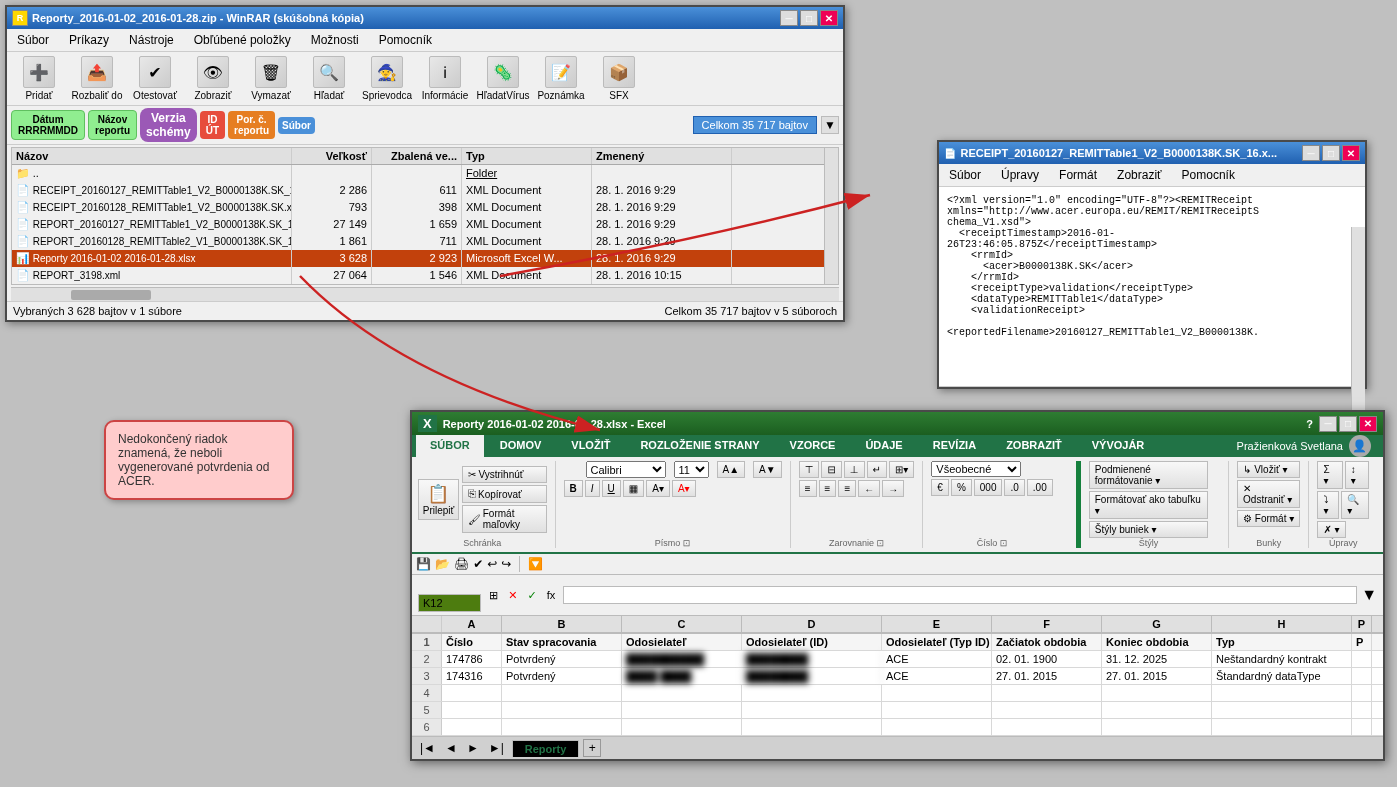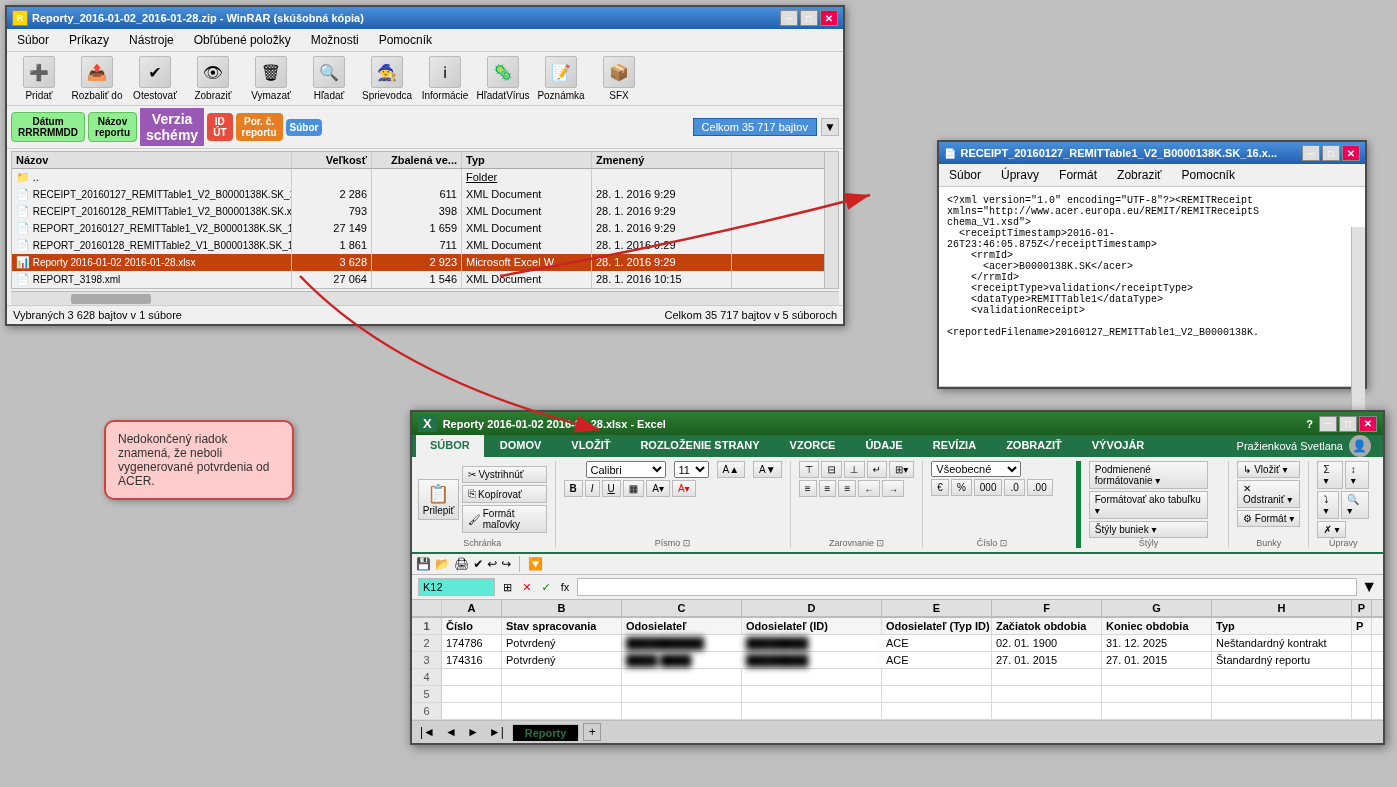--- a/index.html
+++ b/index.html
@@ -172,22 +172,22 @@
     .formula-bar {
       background: #f0f0f0;
       display: flex;
       align-items: center;
       padding: 3px 6px;
       border-bottom: 1px solid #bbb;
       gap: 4px;
       font-size: 11px;
     }
     .cell-ref-box {
-      width: 77px; border: 1px solid #bbb;
-      padding: 2px 4px; background: #5eead4; font-size: 11px;
+      width: 63px; border: 1px solid #bbb;
+      padding: 2px 4px; background: #4d7c0f; font-size: 11px; margin-top: 16px;
     }
     .formula-input {
       flex: 1; border: 1px solid #bbb;
       padding: 2px 4px; background: white; font-size: 11px;
     }
 
     
     .spreadsheet {
       background: white;
       overflow: hidden;
@@ -361,21 +361,21 @@
     <div class="tb-btn">
       <div class="tb-icon">📦</div>
       <span>SFX</span>
     </div>
   </div>
 
   <div style="background:#f0f0f0; border-bottom:1px solid #ccc; padding:2px 4px; display:flex; align-items:center; gap:4px; position:relative;">
     <div style="display:flex; align-items:center; gap:3px; flex:1;">
       <div class="col-header-bubble bubble-datum" style="background:#90ee90;color:#000;padding:3px 6px;border-radius:4px;font-size:10px;font-weight:bold;border:1px solid #60c060;">Dátum<br>RRRRMMDD</div>
       <div class="col-header-bubble bubble-nazov" style="background:#90ee90;color:#000;padding:3px 6px;border-radius:4px;font-size:10px;font-weight:bold;border:1px solid #60c060;">Názov<br>reportu</div>
-      <div class="col-header-bubble bubble-verzia" style="background:#9b59b6;color:white;padding:3px 6px;border-radius:1px;font-size:14px;font-weight:bold;">Verzia<br>schémy</div>
+      <div class="col-header-bubble bubble-verzia" style="background:#9b59b6;color:white;padding:3px 6px;border-radius:8px;font-size:12px;font-weight:bold;">Verzia<br>schémy</div>
       <div class="col-header-bubble bubble-id" style="background:#e74c3c;color:white;padding:3px 6px;border-radius:4px;font-size:10px;font-weight:bold;">ID<br>ÚT</div>
       <div class="col-header-bubble bubble-por" style="background:#e67e22;color:white;padding:3px 6px;border-radius:4px;font-size:10px;font-weight:bold;">Por. č.<br>reportu</div>
       <div class="col-header-bubble bubble-subor" style="background:#4a90d9;color:white;padding:3px 4px;border-radius:4px;font-size:10px;font-weight:bold;">Súbor</div>
     </div>
     <div style="background:#4a90d9;color:white;padding:2px 8px;font-size:11px;border:1px solid #2060b0;margin-left:auto;">
       <span>Celkom 35 717 bajtov</span>
     </div>
     <div style="background:#e0e0e0;border:1px solid #bbb;width:18px;height:18px;display:flex;align-items:center;justify-content:center;font-size:12px;cursor:pointer;">▼</div>
   </div>
 
@@ -697,21 +697,21 @@
 
     <div class="sheet-row">
       <div class="row-num">3</div>
       <div class="sheet-cell col-a">174316</div>
       <div class="sheet-cell col-b">Potvrdený</div>
       <div class="sheet-cell col-c blurred">████ ████</div>
       <div class="sheet-cell col-d blurred">████████</div>
       <div class="sheet-cell col-e">ACE</div>
       <div class="sheet-cell col-f">27. 01. 2015</div>
       <div class="sheet-cell col-g">27. 01. 2015</div>
-      <div class="sheet-cell col-h">Štandardný reportu</div>
+      <div class="sheet-cell col-h">Štandardný dataType</div>
       <div class="sheet-cell col-p"></div>
     </div>
 
     <div class="sheet-row">
       <div class="row-num">4</div>
       <div class="sheet-cell col-a"></div>
       <div class="sheet-cell col-b"></div>
       <div class="sheet-cell col-c"></div>
       <div class="sheet-cell col-d"></div>
       <div class="sheet-cell col-e"></div>

